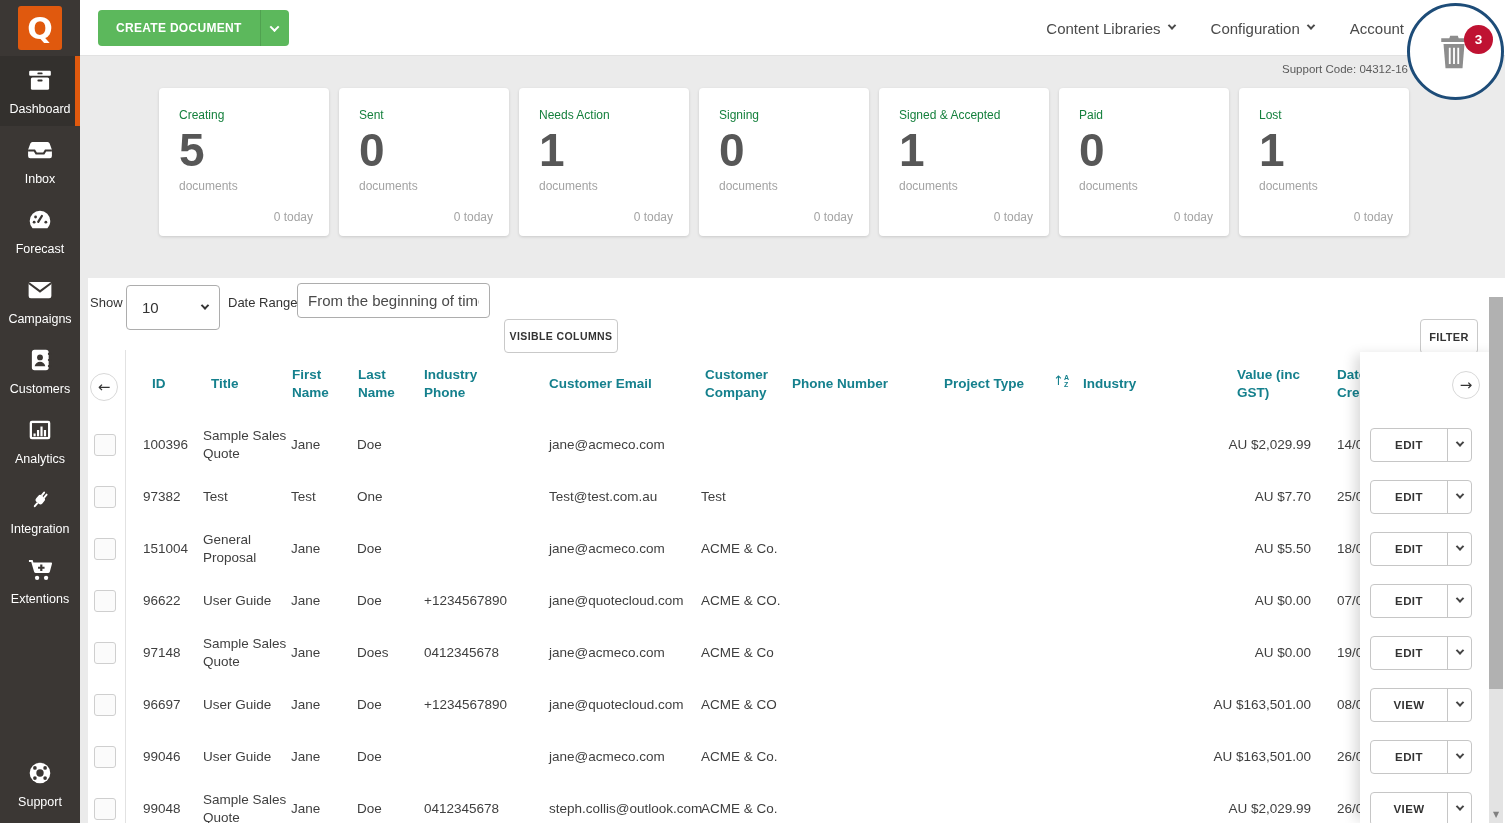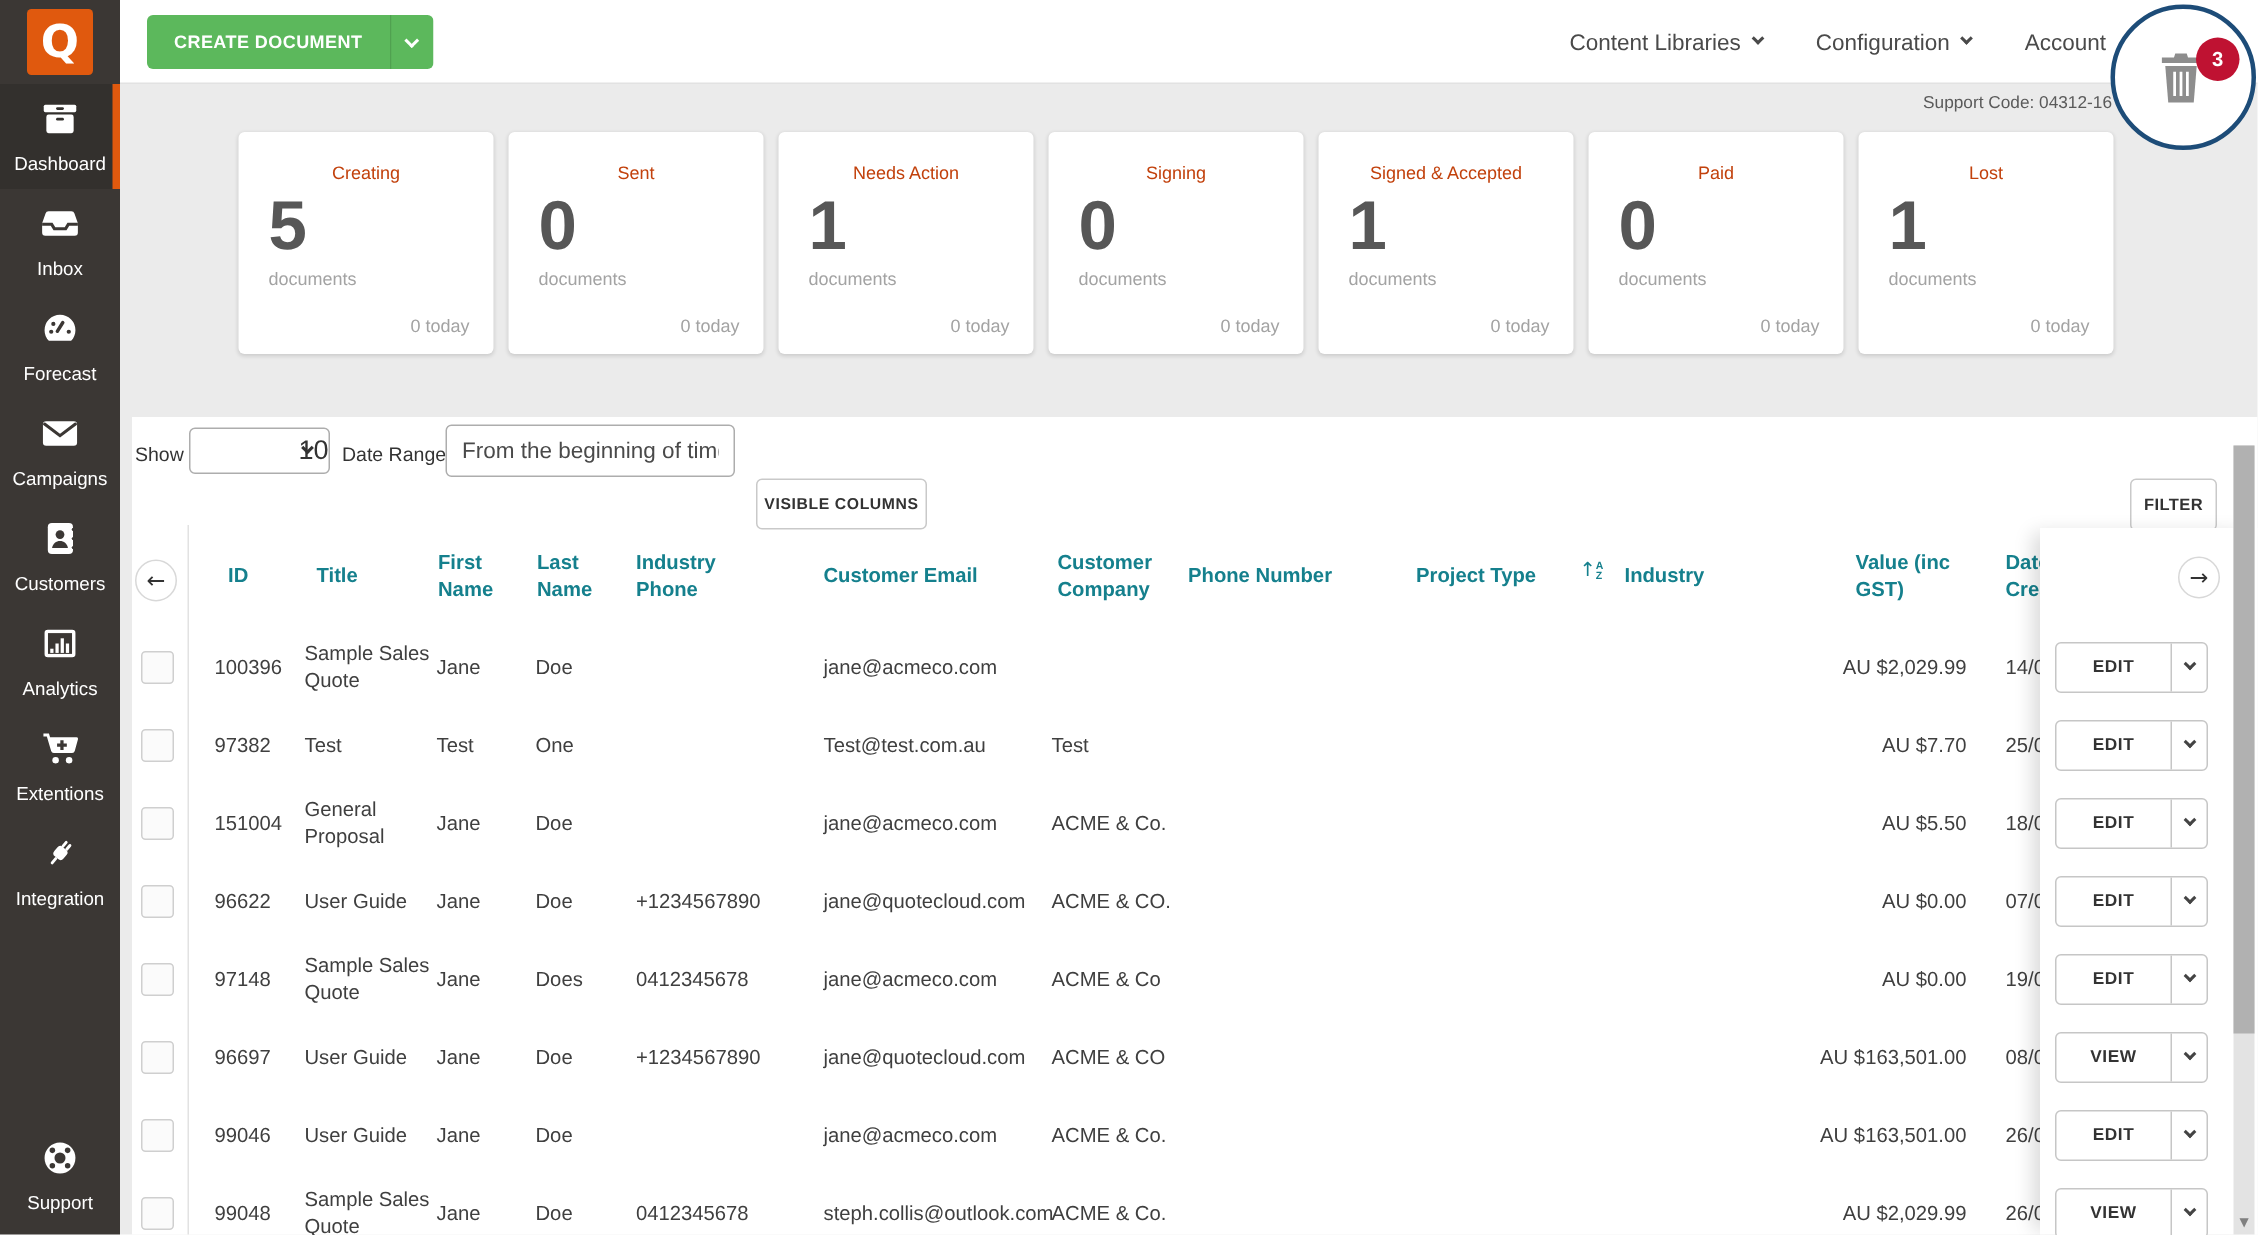--- a/index.html
+++ b/index.html
@@ -35,33 +35,33 @@
   .trash-fab svg { position:absolute; left:27px; top:27px; width:34px; height:38px; }
   .trash-badge { position:absolute; left:54px; top:19px; width:29px; height:29px; border-radius:50%; background:#bf1232;
                  color:#fff; font-size:13.5px; font-weight:700; display:flex; align-items:center; justify-content:center; }
 
   
   .content { position:absolute; left:80px; top:56px; width:1425px; height:767px; background:#ebebeb; }
   .support-code { position:absolute; right:97px; top:7px; font-size:11.5px; color:#5a5a5a; }
 
   .cards { position:absolute; left:79px; top:32px; display:flex; gap:10px; }
   .card { width:170px; height:148px; background:#fff; border-radius:4px; box-shadow:0 1px 3px rgba(0,0,0,.14); position:relative; padding:20px; }
-  .card .c-label { font-size:12px; color:#c2410c;text-align:center; }
+  .card .c-label { font-size:12px; color:#15803d; }
   .card .c-count { font-size:46px; font-weight:700; color:#575757; line-height:1.15; margin-top:2px; }
   .card .c-unit { font-size:12px; color:#a3a3a3; margin-top:2px; }
   .card .c-today { position:absolute; right:16px; bottom:12px; font-size:12px; color:#a3a3a3; }
 
   
   .panel { position:absolute; left:8px; top:222px; width:1417px; height:545px; background:#fff; }
   .welcome { height:22px; line-height:22px; border-bottom:1px solid #e7e7e7; font-size:11.5px; font-style:italic; color:#3c3c3c; padding-left:3px; }
 
   .controls { position:relative; height:50px; }
   .ctl-label { position:absolute; top:17px; font-size:13px; color:#333; }
-  .mock-select { position:absolute; left:38px; top:7px; width:94px; height:31px; border:1px solid #adadad; border-radius:4px;
-                 background:#fff; font-size:18px; color:#333; display:flex; align-items:center; padding-left:15px; cursor:pointer;justify-content:flex-end; }
+  .mock-select { position:absolute; left:38px; top:7px; width:94px; height:45px; border:1px solid #adadad; border-radius:4px;
+                 background:#fff; font-size:15px; color:#333; display:flex; align-items:center; padding-left:15px; cursor:pointer; }
   .mock-select .chev { position:absolute; right:11px; width:6px; height:6px; color:#333; margin-top:-2px; }
   .date-input { position:absolute; left:209px; top:5px; width:193px; height:35px; border:1px solid #adadad; border-radius:4px;
                 font-size:15px; color:#4a4a4a; padding:0 10px; font-family:"Liberation Sans","DejaVu Sans",sans-serif; }
   .btn { background:#fff; border:1px solid #c9c9c9; border-radius:4px; font-weight:700; color:#333; cursor:pointer;margin-top:35px; }
   .visible-cols { position:absolute; left:416px; top:6px; width:114px; height:34px; font-size:10.5px; letter-spacing:.4px; }
   .filter-btn { position:absolute; left:1332px; top:6px; width:58px; height:35px; font-size:11px; letter-spacing:.3px; }
 
   
   .thead { position:absolute; left:0; top:72px; width:1417px; height:68px; }
   .th { position:absolute; height:68px; display:flex; align-items:center; color:#15808d; font-size:13.5px; font-weight:700; line-height:1.3; cursor:pointer; }
@@ -165,37 +165,37 @@
             <rect x="6" y="15.2" width="2" height="2.6"></rect>
             <rect x="9.2" y="12" width="2" height="5.8"></rect>
             <rect x="12.4" y="8.8" width="2" height="9"></rect>
             <rect x="15.6" y="12" width="2" height="5.8"></rect>
           </g>
         </svg></span>
     <span class="lbl">Analytics</span>
   </div>
   <div class="nav-item">
     <span><svg viewBox="0 0 24 24" width="26" height="26">
-          <path fill="#fff" d="M1.8 2.8h3.4l.7 2.3h16.3a.9.9 0 0 1 .87 1.14l-2 7.3a1.7 1.7 0 0 1-1.64 1.26H8.2a1.7 1.7 0 0 1-1.64-1.25L3.9 4.6H1.8z"></path>
-          <circle cx="9.3" cy="19.2" r="2" fill="#fff"></circle>
-          <circle cx="17.6" cy="19.2" r="2" fill="#fff"></circle>
-          <path fill="#3b3734" d="M12.2 6.9h2v2h2v2h-2v2h-2v-2h-2v-2h2z"></path>
-        </svg></span>
-    <span class="lbl">Extentions</span>
-  </div>
-  <div class="nav-item">
-    <span><svg viewBox="0 0 24 24" width="26" height="26">
           <g transform="rotate(40 12 12)" fill="#fff">
             <rect x="8.3" y="7.8" width="7.4" height="7.6" rx="2.4"></rect>
             <rect x="9.6" y="3.4" width="1.8" height="4.8" rx=".9"></rect>
             <rect x="12.6" y="3.4" width="1.8" height="4.8" rx=".9"></rect>
             <rect x="11.1" y="15.2" width="1.8" height="5.2" rx=".9"></rect>
           </g>
         </svg></span>
     <span class="lbl">Integration</span>
+  </div>
+  <div class="nav-item">
+    <span><svg viewBox="0 0 24 24" width="26" height="26">
+          <path fill="#fff" d="M1.8 2.8h3.4l.7 2.3h16.3a.9.9 0 0 1 .87 1.14l-2 7.3a1.7 1.7 0 0 1-1.64 1.26H8.2a1.7 1.7 0 0 1-1.64-1.25L3.9 4.6H1.8z"></path>
+          <circle cx="9.3" cy="19.2" r="2" fill="#fff"></circle>
+          <circle cx="17.6" cy="19.2" r="2" fill="#fff"></circle>
+          <path fill="#3b3734" d="M12.2 6.9h2v2h2v2h-2v2h-2v-2h-2v-2h2z"></path>
+        </svg></span>
+    <span class="lbl">Extentions</span>
   </div>
   <div class="nav-item bottom">
     <span><svg viewBox="0 0 24 24" width="26" height="26">
           <circle cx="12" cy="12" r="9.5" fill="#fff"></circle>
           <circle cx="12" cy="12" r="3.4" fill="#3b3734"></circle>
           <g fill="#3b3734">
             <circle cx="7.3" cy="7.3" r="1.7"></circle>
             <circle cx="16.7" cy="7.3" r="1.7"></circle>
             <circle cx="7.3" cy="16.7" r="1.7"></circle>
             <circle cx="16.7" cy="16.7" r="1.7"></circle>

